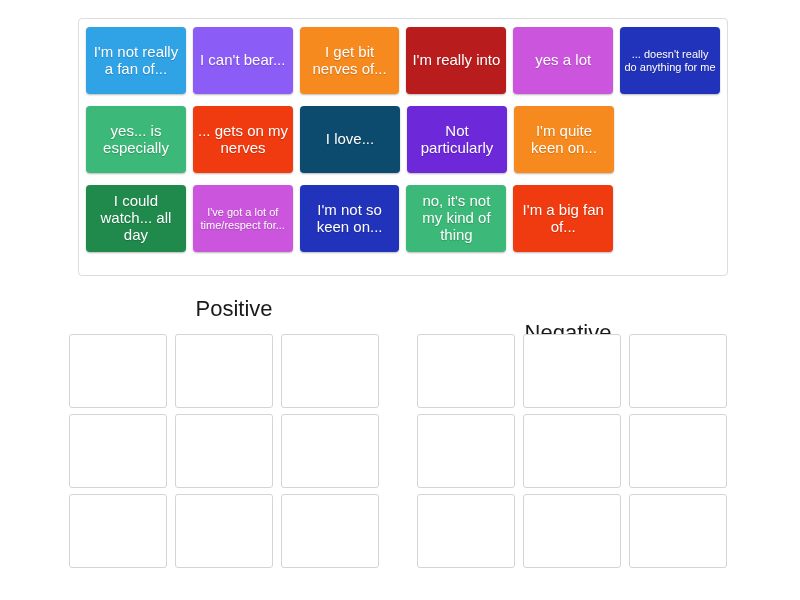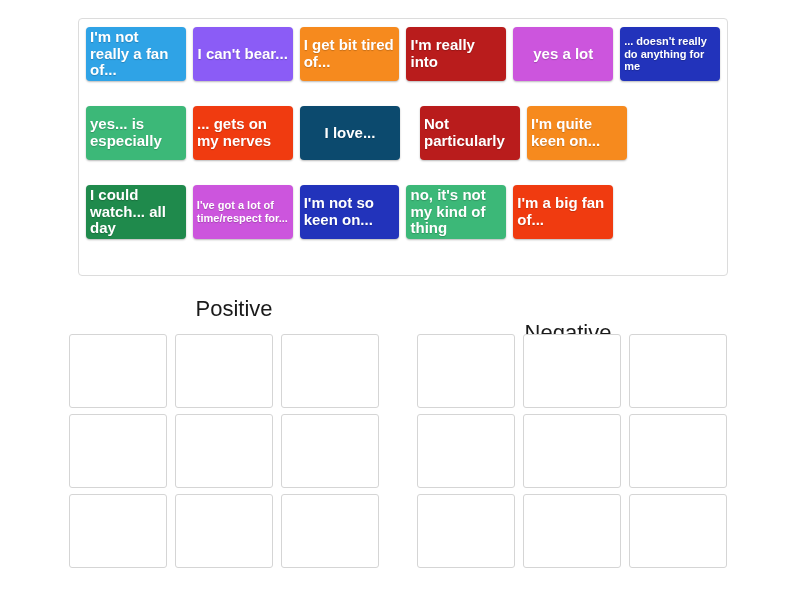--- a/index.html
+++ b/index.html
@@ -42,28 +42,29 @@
 
   .tile-row {
     display: flex;
     flex-direction: row;
     gap: 7px;
     height: 75px;
   }
 
   .tile {
     width: 100px;
-    height: 54px;
+    height: 67px;
     border-radius: 4px;
     box-sizing: border-box;
     display: flex;
     align-items: center;
     justify-content: center;
+    text-align: center;
     color: #ffffff;
-    font-weight: bold;
+    font-weight: normal;
     font-size: 15px;
     line-height: 1.12;
     padding: 2px 4px;
     box-shadow: 0 1px 2px rgba(0,0,0,0.28);
     text-shadow: 0 1px 1px rgba(0,0,0,0.20);
     cursor: move;
     user-select: none;
     overflow: hidden;
   }
 
@@ -115,31 +116,31 @@
 <body>
 
 <div id="app">
 
   <div class="tile-bank">
     <div class="tile-rows">
 
       <div class="tile-row">
         <div class="tile" style="background: rgb(47, 163, 230);">I'm not really a fan of...</div>
         <div class="tile" style="background: #8b5cf6;">I can't bear...</div>
-        <div class="tile" style="background: rgb(246, 138, 30);">I get bit tired of...</div>
+        <div class="tile" style="background: rgb(246, 138, 30);">I get bit nerves of...</div>
         <div class="tile" style="background: #b91c1c;">I'm really into</div>
         <div class="tile" style="background: rgb(204, 85, 221);">yes a lot</div>
         <div class="tile small-text" style="background: rgb(34, 51, 187);">... doesn't really do anything for me</div>
       </div>
 
       <div class="tile-row">
         <div class="tile" style="background: rgb(60, 184, 120);">yes... is especially</div>
         <div class="tile" style="background: rgb(240, 59, 16);">... gets on my nerves</div>
         <div class="tile" style="background: #0c4a6e;">I love...</div>
-        <div class="tile" style="background: #b91c1c; margin-left: 13px;">Not particularly</div>
+        <div class="tile" style="background: #6d28d9;">Not particularly</div>
         <div class="tile" style="background: rgb(246, 138, 30);">I'm quite keen on...</div>
       </div>
 
       <div class="tile-row">
         <div class="tile" style="background: rgb(31, 138, 76);">I could watch... all day</div>
         <div class="tile small-text" style="background: rgb(204, 85, 221);">I've got a lot of time/respect for...</div>
         <div class="tile" style="background: rgb(34, 51, 187);">I'm not so keen on...</div>
         <div class="tile" style="background: rgb(60, 184, 120);">no, it's not my kind of thing</div>
         <div class="tile" style="background: rgb(240, 59, 16);">I'm a big fan of...</div>
         <div class="tile empty-slot"></div>

